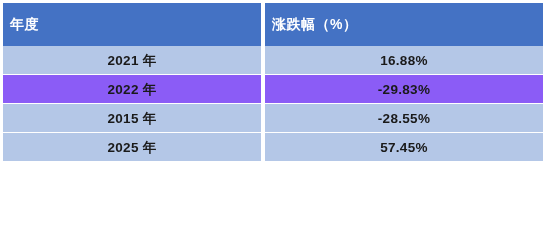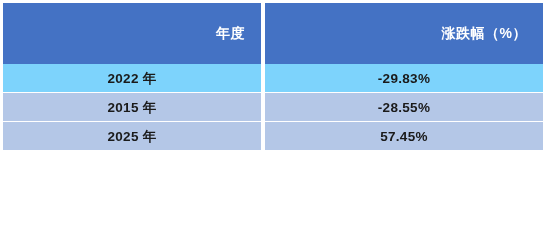--- a/index.html
+++ b/index.html
@@ -34,23 +34,23 @@
   table.perf-table col.col-year   { width: 258px; }
   table.perf-table col.col-gap    { width: 4px;   }
   table.perf-table col.col-change { width: 278px; }
 
   thead th {
     height: 29px;
     background: #4472c4;
     color: #ffffff;
     font-size: 14px;
     font-weight: bold;
-    text-align: right;
+    text-align: left;
     vertical-align: middle;
-    padding: 16px;
+    padding: 7px;
     letter-spacing: 0.5px;
     border: 0;
   }
   thead th.gap-cell {
     background: #ffffff;
   }
 
   tbody td {
     height: 29px;
     font-size: 13.5px;
@@ -60,21 +60,21 @@
     vertical-align: middle;
     padding: 0;
     border: 0;
     letter-spacing: 0.3px;
   }
 
   tbody tr.row-shade td.data-cell {
     background: #b4c7e7;
   }
   tbody tr.row-plain td.data-cell {
-    background: #7dd3fc;
+    background: #8b5cf6;
     margin-left: 18px;
   }
   tbody td.gap-cell {
     background: #ffffff;
   }
 
   
   tbody tr td.data-cell {
     box-shadow: inset 0 -1px 0 #ffffff;
   }
@@ -95,20 +95,29 @@
       <col class="col-change">
     </colgroup>
     <thead>
       <tr>
         <th>年度</th>
         <th class="gap-cell"></th>
         <th>涨跌幅（%）</th>
       </tr>
     </thead>
     <tbody>
+      <tr class="row-shade">
+        <td class="data-cell">
+          <span class="cell-text">2021 年</span>
+        </td>
+        <td class="gap-cell"></td>
+        <td class="data-cell">
+          <span class="cell-text">16.88%</span>
+        </td>
+      </tr>
       <tr class="row-plain">
         <td class="data-cell">
           <span class="cell-text">2022 年</span>
         </td>
         <td class="gap-cell"></td>
         <td class="data-cell">
           <span class="cell-text">-29.83%</span>
         </td>
       </tr>
       <tr class="row-shade">

